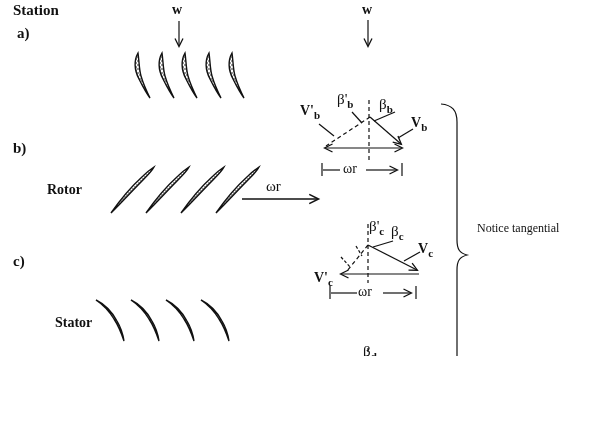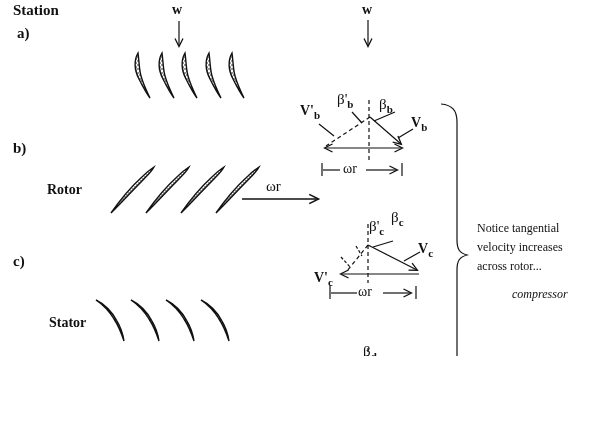--- a/index.html
+++ b/index.html
@@ -106,37 +106,34 @@
   <span class="lbl bold t15" style="left:13px;top:3px;">Station</span>
   <span class="lbl bold t15" style="left:17px;top:26px;">a)</span>
   <span class="lbl bold t15" style="left:13px;top:141px;">b)</span>
   <span class="lbl bold t15" style="left:13px;top:254px;">c)</span>
   <span class="lbl bold t15" style="left:13px;top:369px;">d)</span>
 
   <span class="lbl bold t14" style="left:172px;top:3px;">w</span>
   <span class="lbl bold t14" style="left:362px;top:3px;">w</span>
 
   <span class="lbl bold t14" style="left:47px;top:183px;">Rotor</span>
-  <span class="lbl bold t14" style="left:49px;top:316px;">Stator</span>
+  <span class="lbl bold t14" style="left:55px;top:316px;">Stator</span>
 
   <span class="lbl t15" style="left:266px;top:179px;">ωr</span>
 
   <span class="vlab" style="left:300px;top:104px;"><span>V'</span><span class="sub">b</span></span>
   <span class="glab" style="left:337px;top:92px;"><span>β'</span><span class="sub">b</span></span>
   <span class="glab" style="left:371px;top:97px;margin-left:8px;"><span>β</span><span class="sub">b</span></span>
   <span class="vlab" style="left:411px;top:116px;"><span>V</span><span class="sub">b</span></span>
   <span class="lbl t14" style="left:343px;top:162px;">ωr</span>
 
   <span class="glab" style="left:337px;top:219px;margin-left:32px;"><span>β'</span><span class="sub">c</span></span>
   <span class="vlab" style="left:314px;top:235px;margin-top:36px;"><span>V'</span><span class="sub">c</span></span>
-  <span class="glab" style="left:391px;top:210px;"><span>β</span><span class="sub">c</span></span>
+  <span class="glab" style="left:391px;top:224px;"><span>β</span><span class="sub">c</span></span>
   <span class="vlab" style="left:418px;top:242px;"><span>V</span><span class="sub">c</span></span>
   <span class="lbl t14" style="left:358px;top:285px;">ωr</span>
 
   <span class="glab" style="left:363px;top:344px;"><span>β</span><span class="sub">d</span></span>
   <span class="vlab" style="left:399px;top:369px;text-align:center;"><span>V</span><span class="sub">d</span></span>
 
   <span class="note" style="left:477px;top:222px;">Notice tangential</span>
-  <span class="note" style="left:477px;top:241px;">velocity increases</span>
-  <span class="note" style="left:477px;top:260px;">across rotor...</span>
-  <span class="note italic" style="left:512px;top:288px;">compressor</span>
 
 </div>
 
 </body></html>

